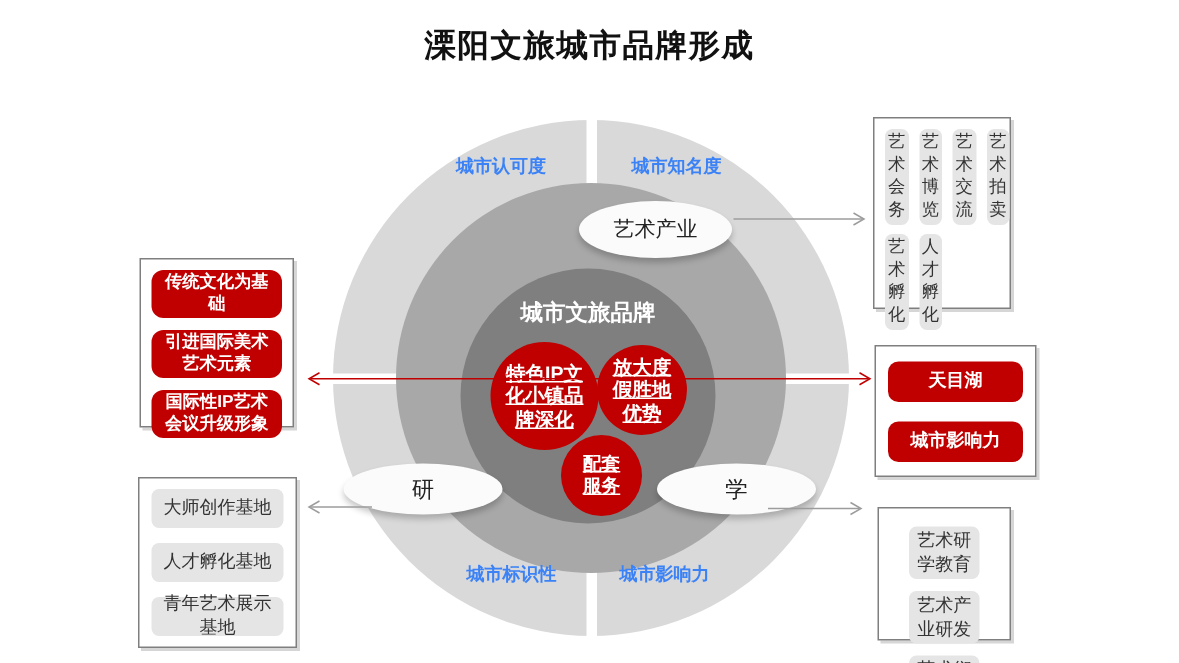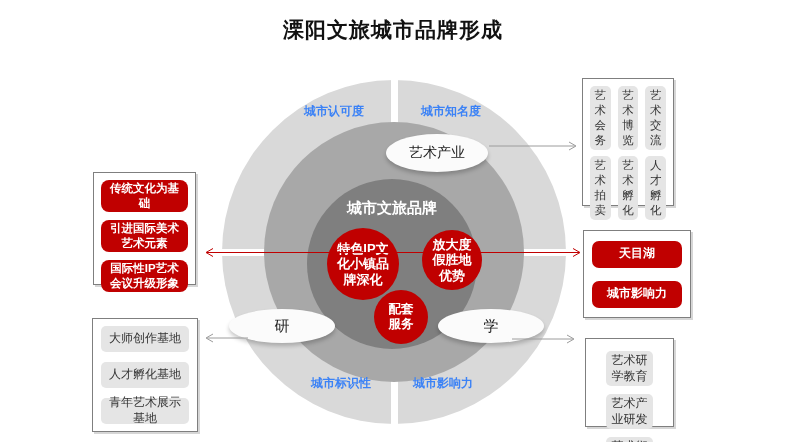--- a/index.html
+++ b/index.html
@@ -17,39 +17,39 @@
   .ring-inner  { left:307px; top:179px; width:170px; height:170px; background:#7f7f7f; }
 
   .qlabel { position:absolute; transform:translate(-50%,-50%); font-size:12px;
             font-weight:bold; color:#3b82f6; white-space:nowrap; }
 
   .core-label { position:absolute; left:307px; top:199px; width:170px; text-align:center;
                 color:#ffffff; font-weight:bold; font-size:15px; }
 
   .redcirc { position:absolute; border-radius:50%; background:#c00000; color:#ffffff;
              font-weight:bold; display:flex; align-items:center; justify-content:center;
-             text-align:center; white-space:pre-line; line-height:1.18; }
+             text-align:center; white-space:pre-line; line-height:1.18;text-decoration:underline; }
   .rc1 { left:327px; top:228px; width:72px; height:72px; font-size:13px; }
-  .rc2 { left:422px; top:230px; width:60px; height:60px; font-size:13px; }
+  .rc2 { left:398px; top:230px; width:60px; height:60px; font-size:13px; }
   .rc3 { left:374px; top:290px; width:54px; height:54px; font-size:12.5px; }
 
   .ell { position:absolute; border-radius:50%; background:#fbfbfb;
          box-shadow:0 3px 4px rgba(0,0,0,0.22); display:flex; align-items:center;
          justify-content:center; color:#222; }
   .e1 { left:386px; top:134px; width:102px; height:38px; font-size:14px; }
   .e2 { left:229px; top:309px; width:106px; height:34px; font-size:15px; }
   .e3 { left:438px; top:309px; width:106px; height:34px; font-size:15px; }
 
   .panel { position:absolute; background:#ffffff; border:1px solid #7f7f7f;
            box-shadow:2px 2px 0 #d6d6d6; box-sizing:border-box;
            display:flex; flex-direction:column; }
   .p-lt { left:93px;  top:172px; width:103px; height:113px; padding:7px 7px; gap:8px; }
   .p-lb { left:92px;  top:318px; width:106px; height:114px; padding:10px 8px; gap:10px; justify-content:center; }
   .p-rt { left:582px; top:78px;  width:92px;  height:128px; padding:7px; display:grid;
-          grid-template-columns:1fr 1fr 1fr; gap:6px 7px; }
+          grid-template-columns:1fr 1fr 1fr 1fr; gap:6px 7px; }
   .p-rm { left:583px; top:230px; width:108px;  height:88px;  padding:13px 8px; gap:13px; justify-content:center; }
   .p-rb { left:585px; top:338px; width:89px;  height:89px;  padding:12px 20px 7px; gap:8px; }
 
   .pill-red { background:#c00000; color:#ffffff; font-weight:bold; font-size:11.5px;
               border-radius:8px; text-align:center; white-space:pre-line; line-height:1.3;
               display:flex; align-items:center; justify-content:center; flex:1; padding:1px 2px; }
   .p-rm .pill-red { flex:0 0 25px; border-radius:7px; font-size:12px; }
   .pill-gray { background:#e5e5e5; color:#333333; font-size:12px; border-radius:5px;
                text-align:center; white-space:pre-line; line-height:1.3;
                display:flex; align-items:center; justify-content:center; padding:2px 2px; }

